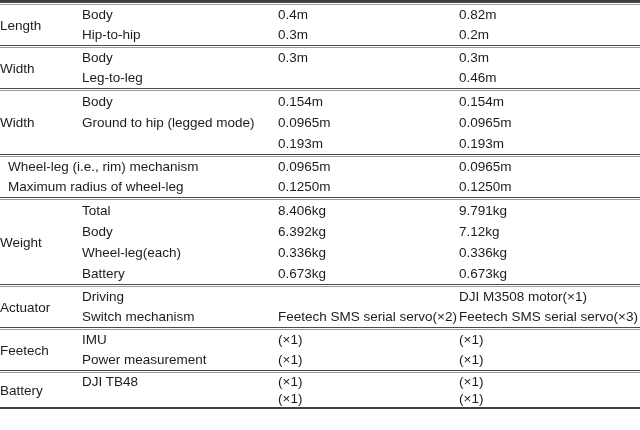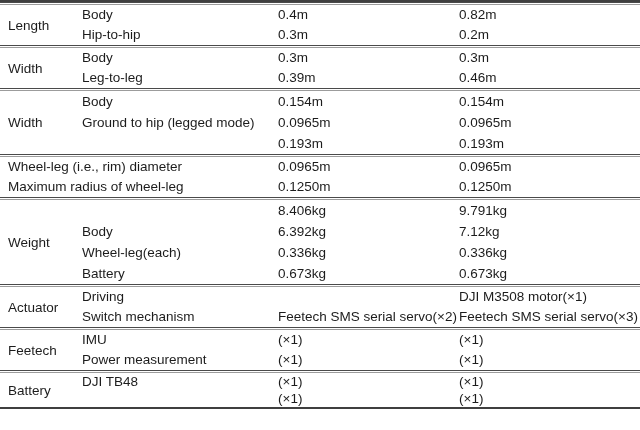--- a/index.html
+++ b/index.html
@@ -12,21 +12,21 @@
   .table{width:640px;}
   .topline{height:0;border-top:2px solid #3f3f3f;}
   .bottomline{height:0;border-top:2.5px solid #3f3f3f;}
   .sep{height:1px;border-top:1.5px solid #4a4a4a;border-bottom:1px solid #9c9c9c;}
   .row,.group{display:grid;grid-template-columns:82px 196px 181px 181px;}
   .group.span{grid-template-columns:278px 181px 181px;}
   .group{--rh:20px;}
   .group.rh21{--rh:21px;}
   .group.rh17{--rh:17px;}
   .header > div{height:21px;line-height:21px;text-align:center;}
-  .glabel{grid-column:1;display:flex;align-items:center;padding-left:8px;text-align:left;}
+  .glabel{grid-column:1;display:flex;align-items:center;text-align:left;}
   .g2 .glabel{grid-row:1 / span 2;}
   .g3 .glabel{grid-row:1 / span 3;}
   .g4 .glabel{grid-row:1 / span 4;}
   .cell{height:var(--rh);line-height:var(--rh);white-space:nowrap;overflow:hidden;}
   .sub{grid-column:2;}
   .q{grid-column:3;}
   .h{grid-column:4;}
   .span .sub{grid-column:1;text-align:left;padding-left:8px;}
   .span .q{grid-column:2;}
   .span .h{grid-column:3;}
@@ -50,50 +50,50 @@
     <div class="cell h r2">0.2m</div>
   </div>
   <div class="sep"></div>
 
   <div class="group g2">
     <div class="glabel">Width</div>
     <div class="cell sub r1">Body</div>
     <div class="cell q r1">0.3m</div>
     <div class="cell h r1">0.3m</div>
     <div class="cell sub r2">Leg-to-leg</div>
-    <div class="cell q r2">0.39m</div>
     <div class="cell h r2">0.46m</div>
   </div>
   <div class="sep"></div>
 
   <div class="group g3 rh21">
     <div class="glabel">Width</div>
     <div class="cell sub r1">Body</div>
     <div class="cell q r1">0.154m</div>
     <div class="cell h r1">0.154m</div>
     <div class="cell sub r2">Ground to hip (legged mode)</div>
     <div class="cell q r2">0.0965m</div>
     <div class="cell h r2">0.0965m</div>
     <div class="cell q r3">0.193m</div>
     <div class="cell h r3">0.193m</div>
   </div>
   <div class="sep"></div>
 
   <div class="group span">
-    <div class="cell sub r1">Wheel-leg (i.e., rim) diameter</div>
+    <div class="cell sub r1">Wheel-leg (i.e., rim) mechanism</div>
     <div class="cell q r1">0.0965m</div>
     <div class="cell h r1">0.0965m</div>
     <div class="cell sub r2">Maximum radius of wheel-leg</div>
     <div class="cell q r2">0.1250m</div>
     <div class="cell h r2">0.1250m</div>
   </div>
   <div class="sep"></div>
 
   <div class="group g4 rh21">
     <div class="glabel">Weight</div>
+    <div class="cell sub r1">Total</div>
     <div class="cell q r1">8.406kg</div>
     <div class="cell h r1">9.791kg</div>
     <div class="cell sub r2">Body</div>
     <div class="cell q r2">6.392kg</div>
     <div class="cell h r2">7.12kg</div>
     <div class="cell sub r3">Wheel-leg(each)</div>
     <div class="cell q r3">0.336kg</div>
     <div class="cell h r3">0.336kg</div>
     <div class="cell sub r4">Battery</div>
     <div class="cell q r4">0.673kg</div>

